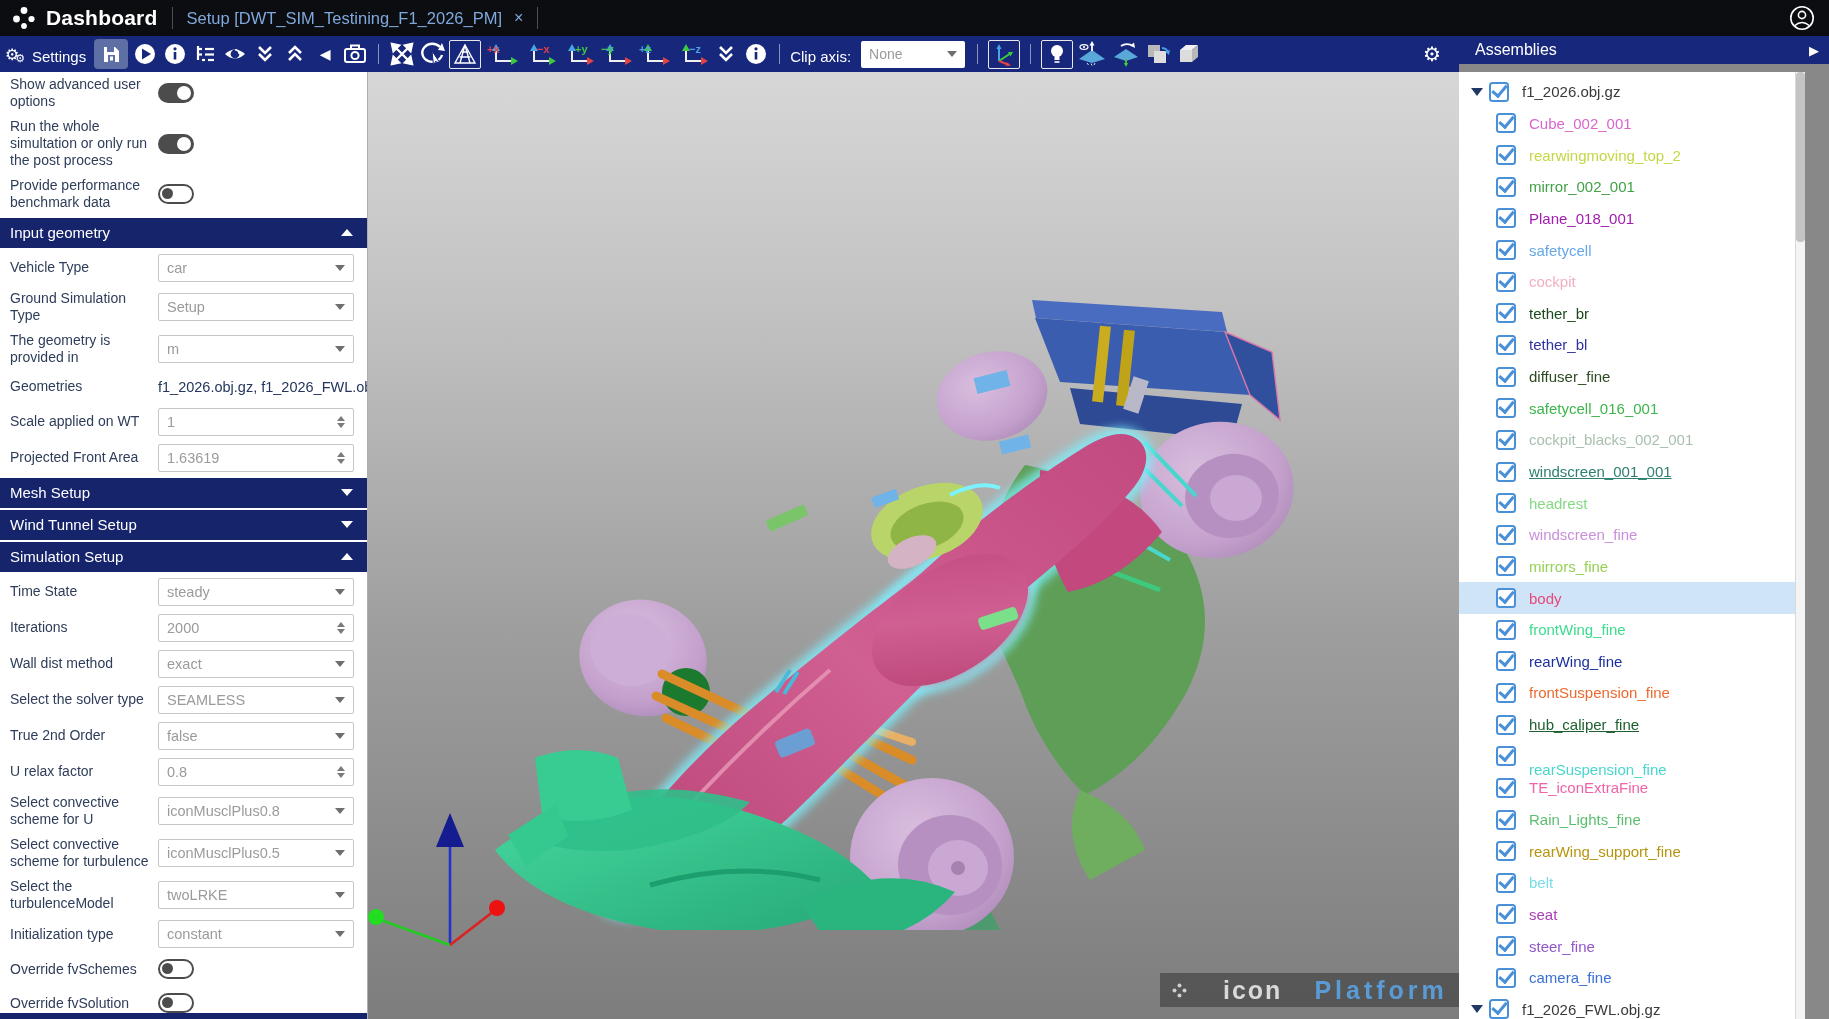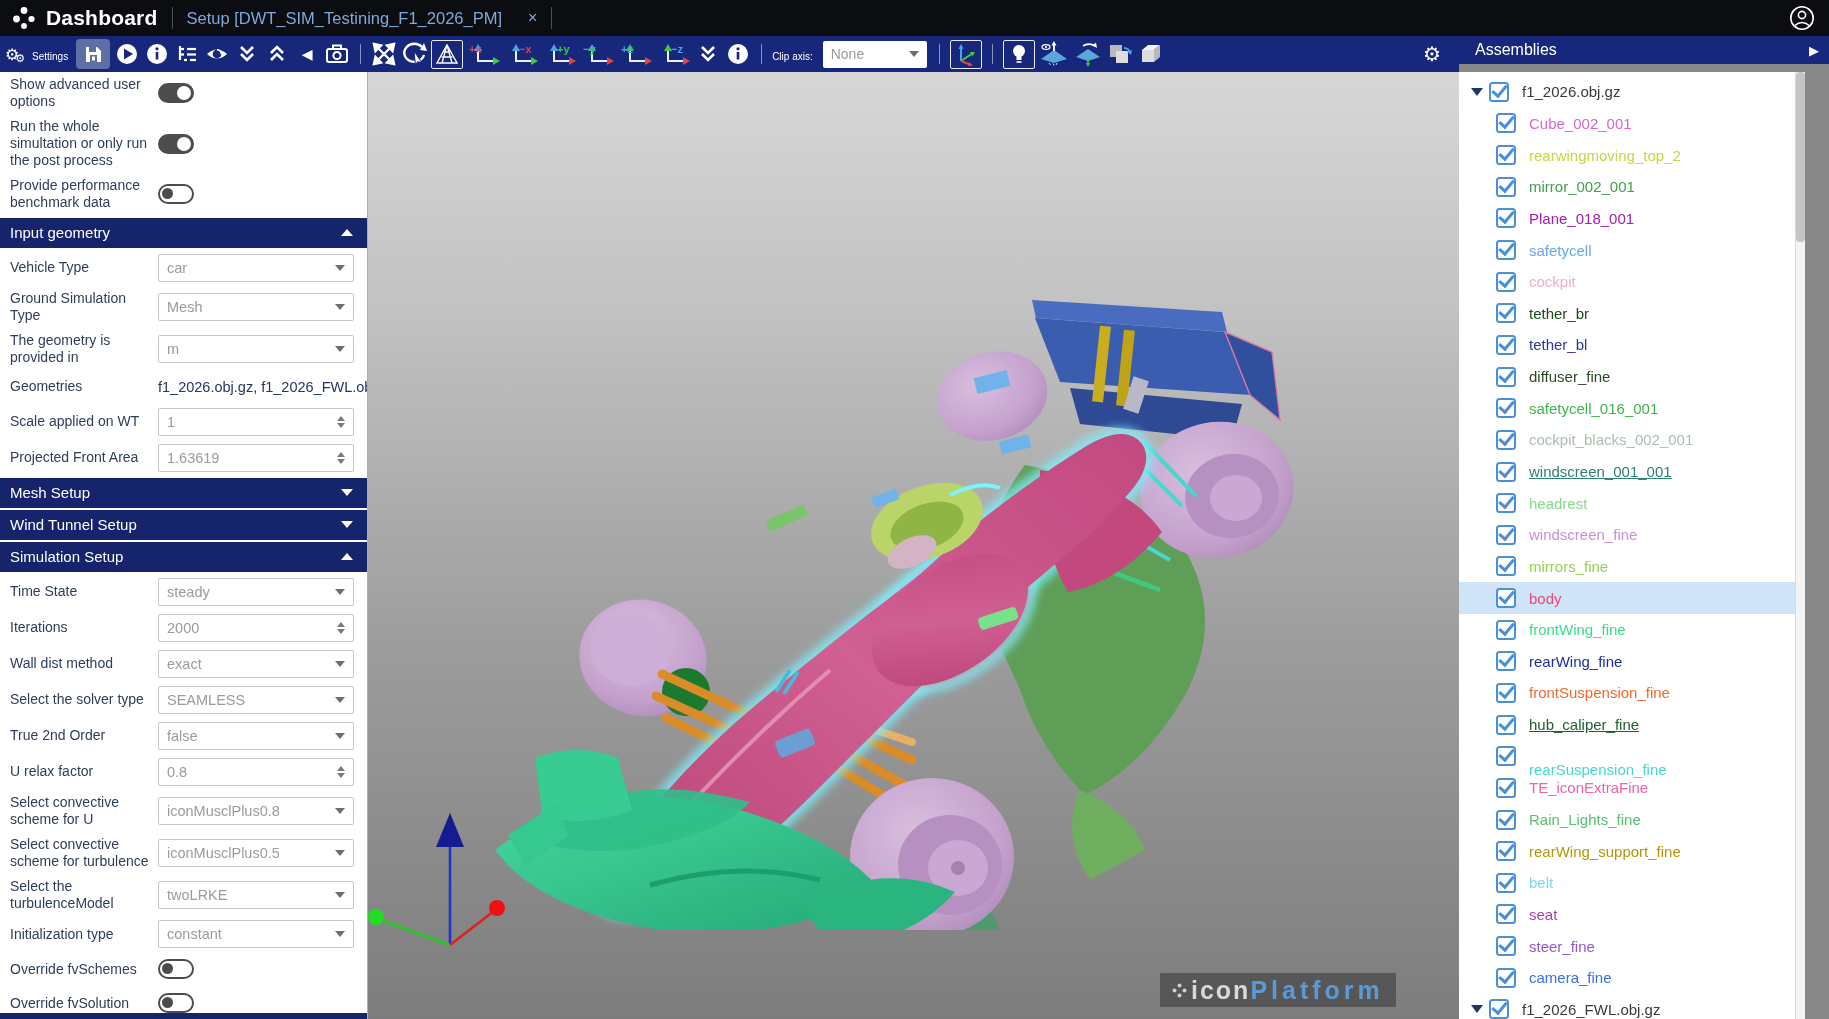--- a/index.html
+++ b/index.html
@@ -4,31 +4,31 @@
 <style>
   html,body{margin:0;padding:0;}
   body{width:1829px;height:1019px;position:relative;overflow:hidden;background:#888;
        font-family:"Liberation Sans",sans-serif;-webkit-font-smoothing:antialiased;}
   
   #topbar{position:absolute;left:0;top:0;width:1829px;height:36px;background:#0c0d10;
           display:flex;align-items:center;color:#fff;}
   #logo{margin:0 10px 0 12px;display:flex;align-items:center;}
   #app-title{font-size:21px;font-weight:bold;letter-spacing:.2px;}
   .vsep{width:1px;height:22px;background:#4a4f59;margin:0 14px;}
-  #tab{display:flex;align-items:center;gap:26px;color:#7fa8dc;font-size:16.5px;}
+  #tab{display:flex;align-items:center;gap:12px;color:#7fa8dc;font-size:16.5px;}
   #tab-close{color:#7fa8dc;font-size:16px;cursor:pointer;line-height:1;}
   #avatar{margin-left:auto;margin-right:14px;}
   
   #toolbar{position:absolute;left:0;top:36px;width:1459px;height:36px;background:#16277c;
            display:flex;align-items:center;color:#fff;overflow:hidden;}
   .tbtn{display:flex;align-items:center;justify-content:center;height:30px;min-width:26px;
         margin:0 2px;cursor:pointer;flex:0 0 auto;}
   .tbtn.boxed{border:1.5px solid #e8e8e8;border-radius:2px;padding:0 2px;height:27px;}
   .tbtn.chip{background:#5e6fa6;border-radius:4px;padding:0 4px;}
-  .tlabel{font-size:10px;margin:4px 6px 0 2px;flex:0 0 auto;}
+  .tlabel{font-size:15px;margin:4px 6px 0 2px;flex:0 0 auto;}
   .tdivider{width:1px;height:20px;background:#8a93bd;margin:0 8px;flex:0 0 auto;}
   #clip-select{width:88px;height:27px;background:#fff;border-radius:2px;margin:0 4px;
         display:flex;align-items:center;justify-content:space-between;padding:0 8px;
         color:#9a9a9a;font-size:14px;cursor:pointer;flex:0 0 auto;}
   .caret-down{width:0;height:0;border-left:5px solid transparent;border-right:5px solid transparent;
         border-top:6px solid #6e6e6e;}
   #toolbar-gear{margin-left:auto;margin-right:18px;font-size:19px;cursor:pointer;}
   
   #asm-header{position:absolute;left:1459px;top:36px;width:370px;height:28px;background:#16277c;
         color:#fff;display:flex;align-items:center;font-size:16px;}
@@ -57,21 +57,21 @@
   .toggle.on::after{content:"";position:absolute;right:3px;top:3px;width:14px;height:14px;border-radius:50%;background:#fff;}
   .toggle.off{background:#fff;border:2.5px solid #4c4c4c;box-sizing:border-box;}
   .toggle.off::after{content:"";position:absolute;left:2px;top:2px;width:11px;height:11px;border-radius:50%;background:#4c4c4c;}
   #panel-bottom-bar{position:absolute;left:0;bottom:0;width:100%;height:6px;background:#15246b;}
   
   #viewport{position:absolute;left:368px;top:72px;width:1091px;height:947px;
         background:linear-gradient(180deg,#d7d7d7 0%,#c2c2c2 25%,#9d9d9d 60%,#7d7d7d 100%);overflow:hidden;}
   #car{position:absolute;left:112px;top:218px;}
   #triad{position:absolute;left:0px;top:735px;}
   #watermark{position:absolute;left:792px;top:901px;height:34px;background:rgba(62,62,62,.62);
-        display:flex;align-items:center;padding:0 12px;border-radius:1px;}
+        display:flex;align-items:center;padding:0 12px;border-radius:1px;gap:32px;}
   #watermark .wm-icon{color:#d9d9d9;font-weight:bold;font-size:25px;letter-spacing:2px;}
   #watermark .wm-plat{color:#5b9bd5;font-weight:bold;font-size:25px;letter-spacing:4px;}
   #wm-dots{margin-right:4px;}
   
   #treepanel{position:absolute;left:1459px;top:72px;width:346px;height:947px;background:#fff;overflow:hidden;}
   .trow{display:flex;align-items:center;height:31.65px;box-sizing:border-box;font-size:15px;position:relative;}
   .trow.sel{background:#cfe4f6;}
   .tri{width:0;height:0;border-left:6px solid transparent;border-right:6px solid transparent;
        border-top:8px solid #1f3864;margin:0 6px 0 12px;cursor:pointer;flex:0 0 auto;}
   .cbx{width:16px;height:16px;border:2.4px solid #4a90d9;border-radius:3.5px;position:relative;
@@ -363,21 +363,21 @@
           <div class="inputbox">
             <span>car</span>
             <span class="caret-down"></span>
           </div>
         </div>
       </div>
       <div class="frow">
         <div class="lbl">Ground Simulation Type</div>
         <div class="ctrl">
           <div class="inputbox">
-            <span>Mesh</span>
+            <span>Setup</span>
             <span class="caret-down"></span>
           </div>
         </div>
       </div>
       <div class="frow">
         <div class="lbl">The geometry is provided in</div>
         <div class="ctrl">
           <div class="inputbox">
             <span>m</span>
             <span class="caret-down"></span>

